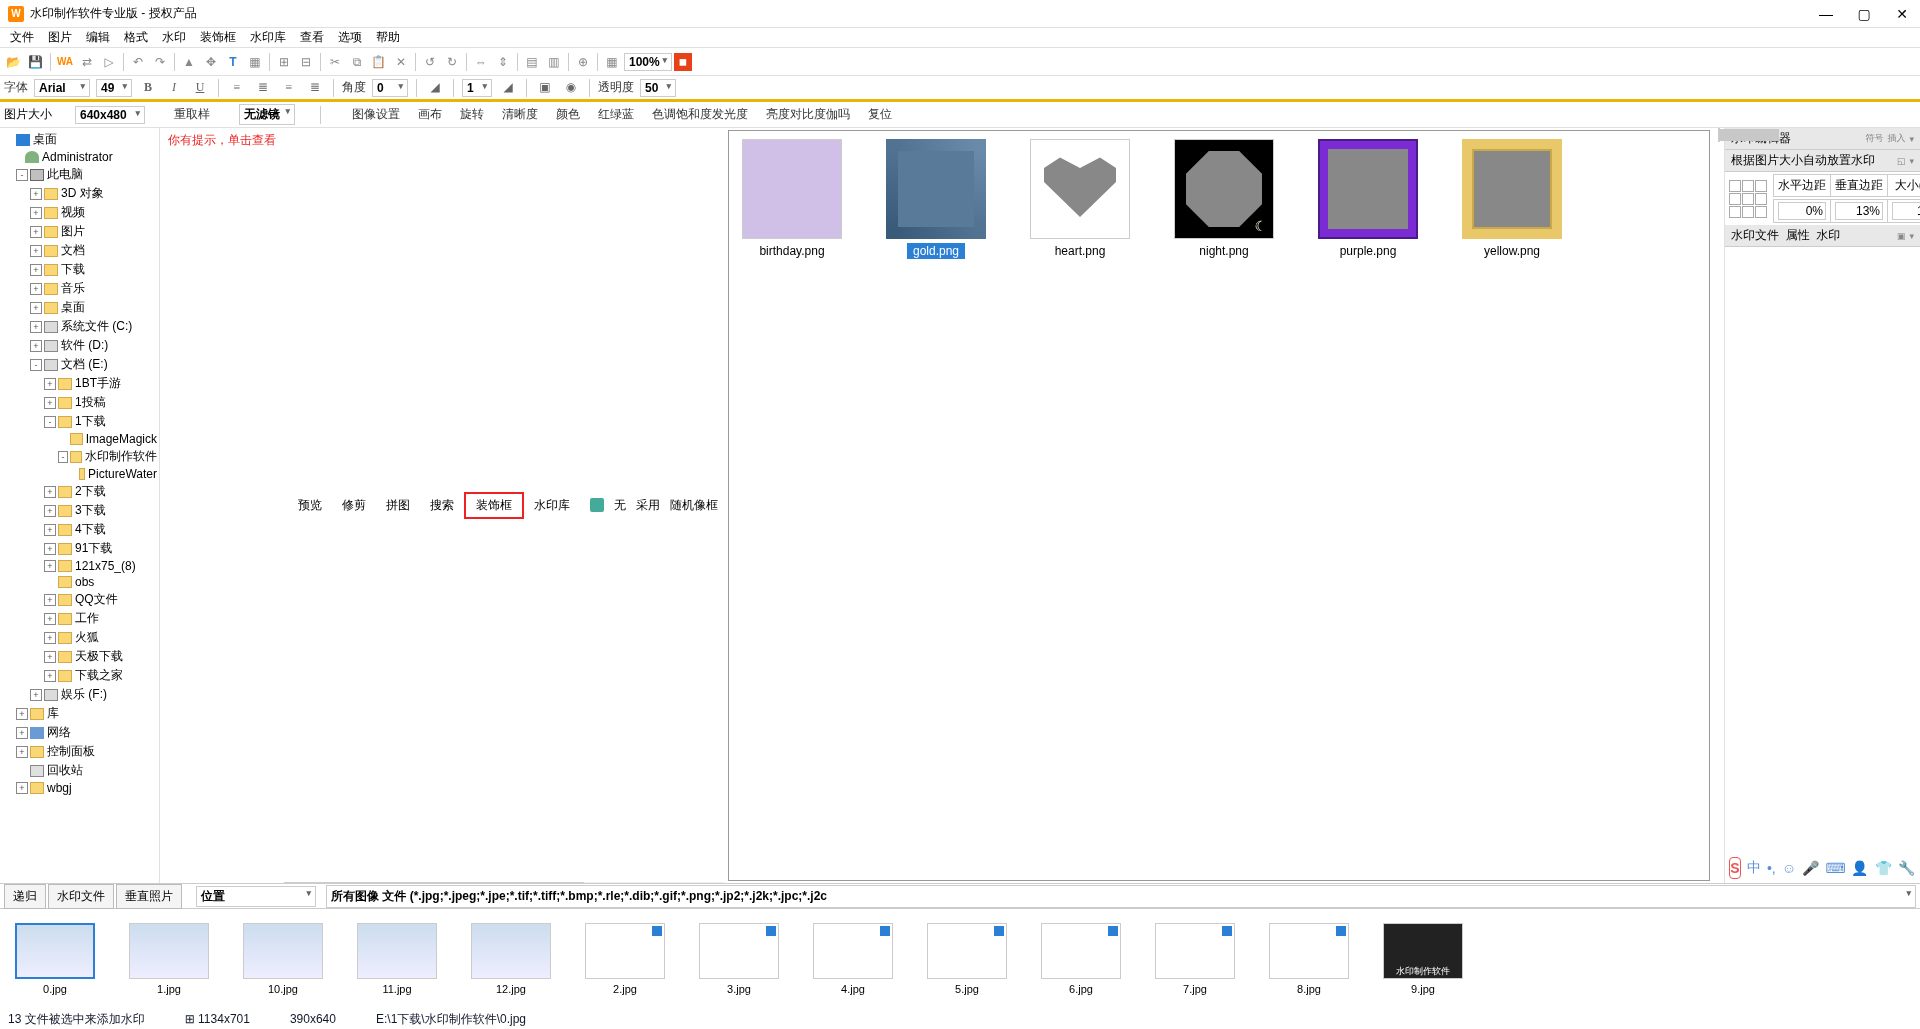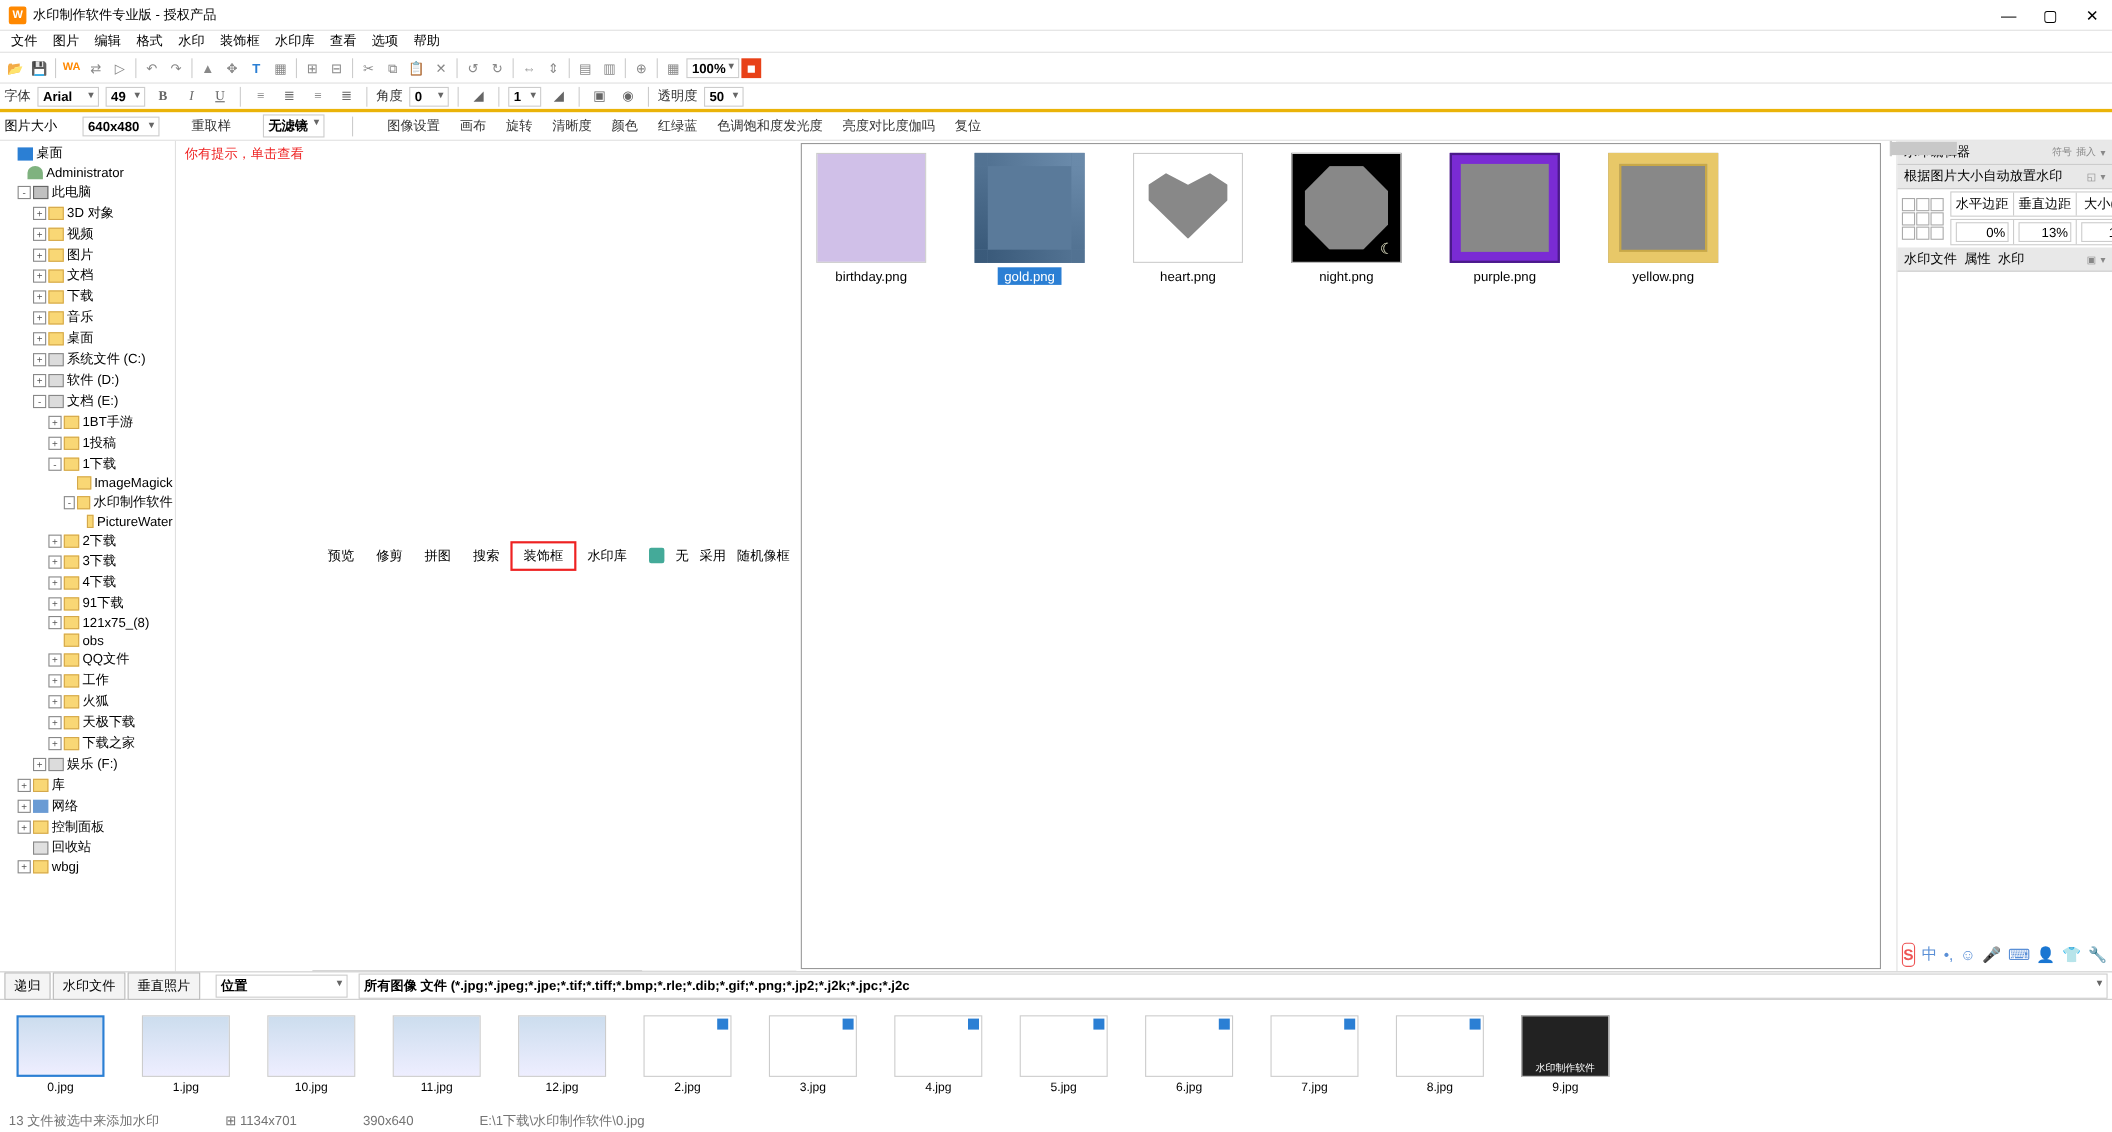--- a/index.html
+++ b/index.html
@@ -63,21 +63,21 @@
 .ime-bar .sogo { width: 22px; height: 22px; background: #fff; border: 1px solid #e55; color: #e55; display: flex; align-items: center; justify-content: center; font-weight: bold; border-radius: 4px; }
 .ime-bar span { color: #5a8fd6; font-size: 14px; }
 .bottombar { height: 26px; display: flex; align-items: center; border-top: 1px solid #ccc; border-bottom: 1px solid #ccc; padding: 0 4px; gap: 2px; }
 .bottombar .btab { padding: 3px 8px; border: 1px solid #bbb; background: #f4f4f4; cursor: default; }
 .filetype { flex: 1; border: 1px solid #ccc; padding: 2px 4px; margin-left: 8px; }
 .thumbs { height: 100px; display: flex; align-items: center; padding: 4px 10px; gap: 24px; overflow: hidden; }
 .thumb-col { display: flex; flex-direction: column; align-items: center; width: 90px; }
 .thumb-col .timg { width: 80px; height: 56px; border: 1px solid #ccc; background: #fff; margin-bottom: 4px; position: relative; }
 .thumb-col.sel .timg { border: 2px solid #2b7fd4; }
 .thumb-col .tname { font-size: 11px; }
-.status { height: 20px; display: flex; align-items: center; padding: 0 8px; gap: 60px; color: #737373; }
+.status { height: 20px; display: flex; align-items: center; padding: 0 8px; gap: 40px; color: #0f172a; }
 
 .bg-birthday { background: linear-gradient(#d0c0e8,#d0c0e8); position: relative; }
 .bg-gold { background: #5a7a9a; border: 12px solid; border-image: linear-gradient(45deg,#3a5a7a,#6a8aaa) 1; }
 .bg-heart { background: #fff; display: flex; align-items: center; justify-content: center; }
 .bg-heart::before { content:""; width: 80px; height: 70px; background: #888; clip-path: polygon(50% 90%, 5% 40%, 5% 20%, 25% 5%, 50% 20%, 75% 5%, 95% 20%, 95% 40%); }
 .bg-night { background: #000; display: flex; align-items: center; justify-content: center; position: relative; }
 .bg-night::before { content:""; width: 76px; height: 76px; background: #888; clip-path: polygon(30% 0%,70% 0%,100% 30%,100% 70%,70% 100%,30% 100%,0% 70%,0% 30%); }
 .bg-night::after { content:"☾"; position: absolute; bottom: 4px; right: 6px; color: #ffd; font-size: 14px; }
 .bg-purple { background: #888; border: 10px solid #7a2bd4; outline: 2px solid #4a1a8a; outline-offset: -2px; }
 .bg-yellow { background: #888; border: 10px solid #e8c868; box-shadow: inset 0 0 0 2px #c8a848; }

